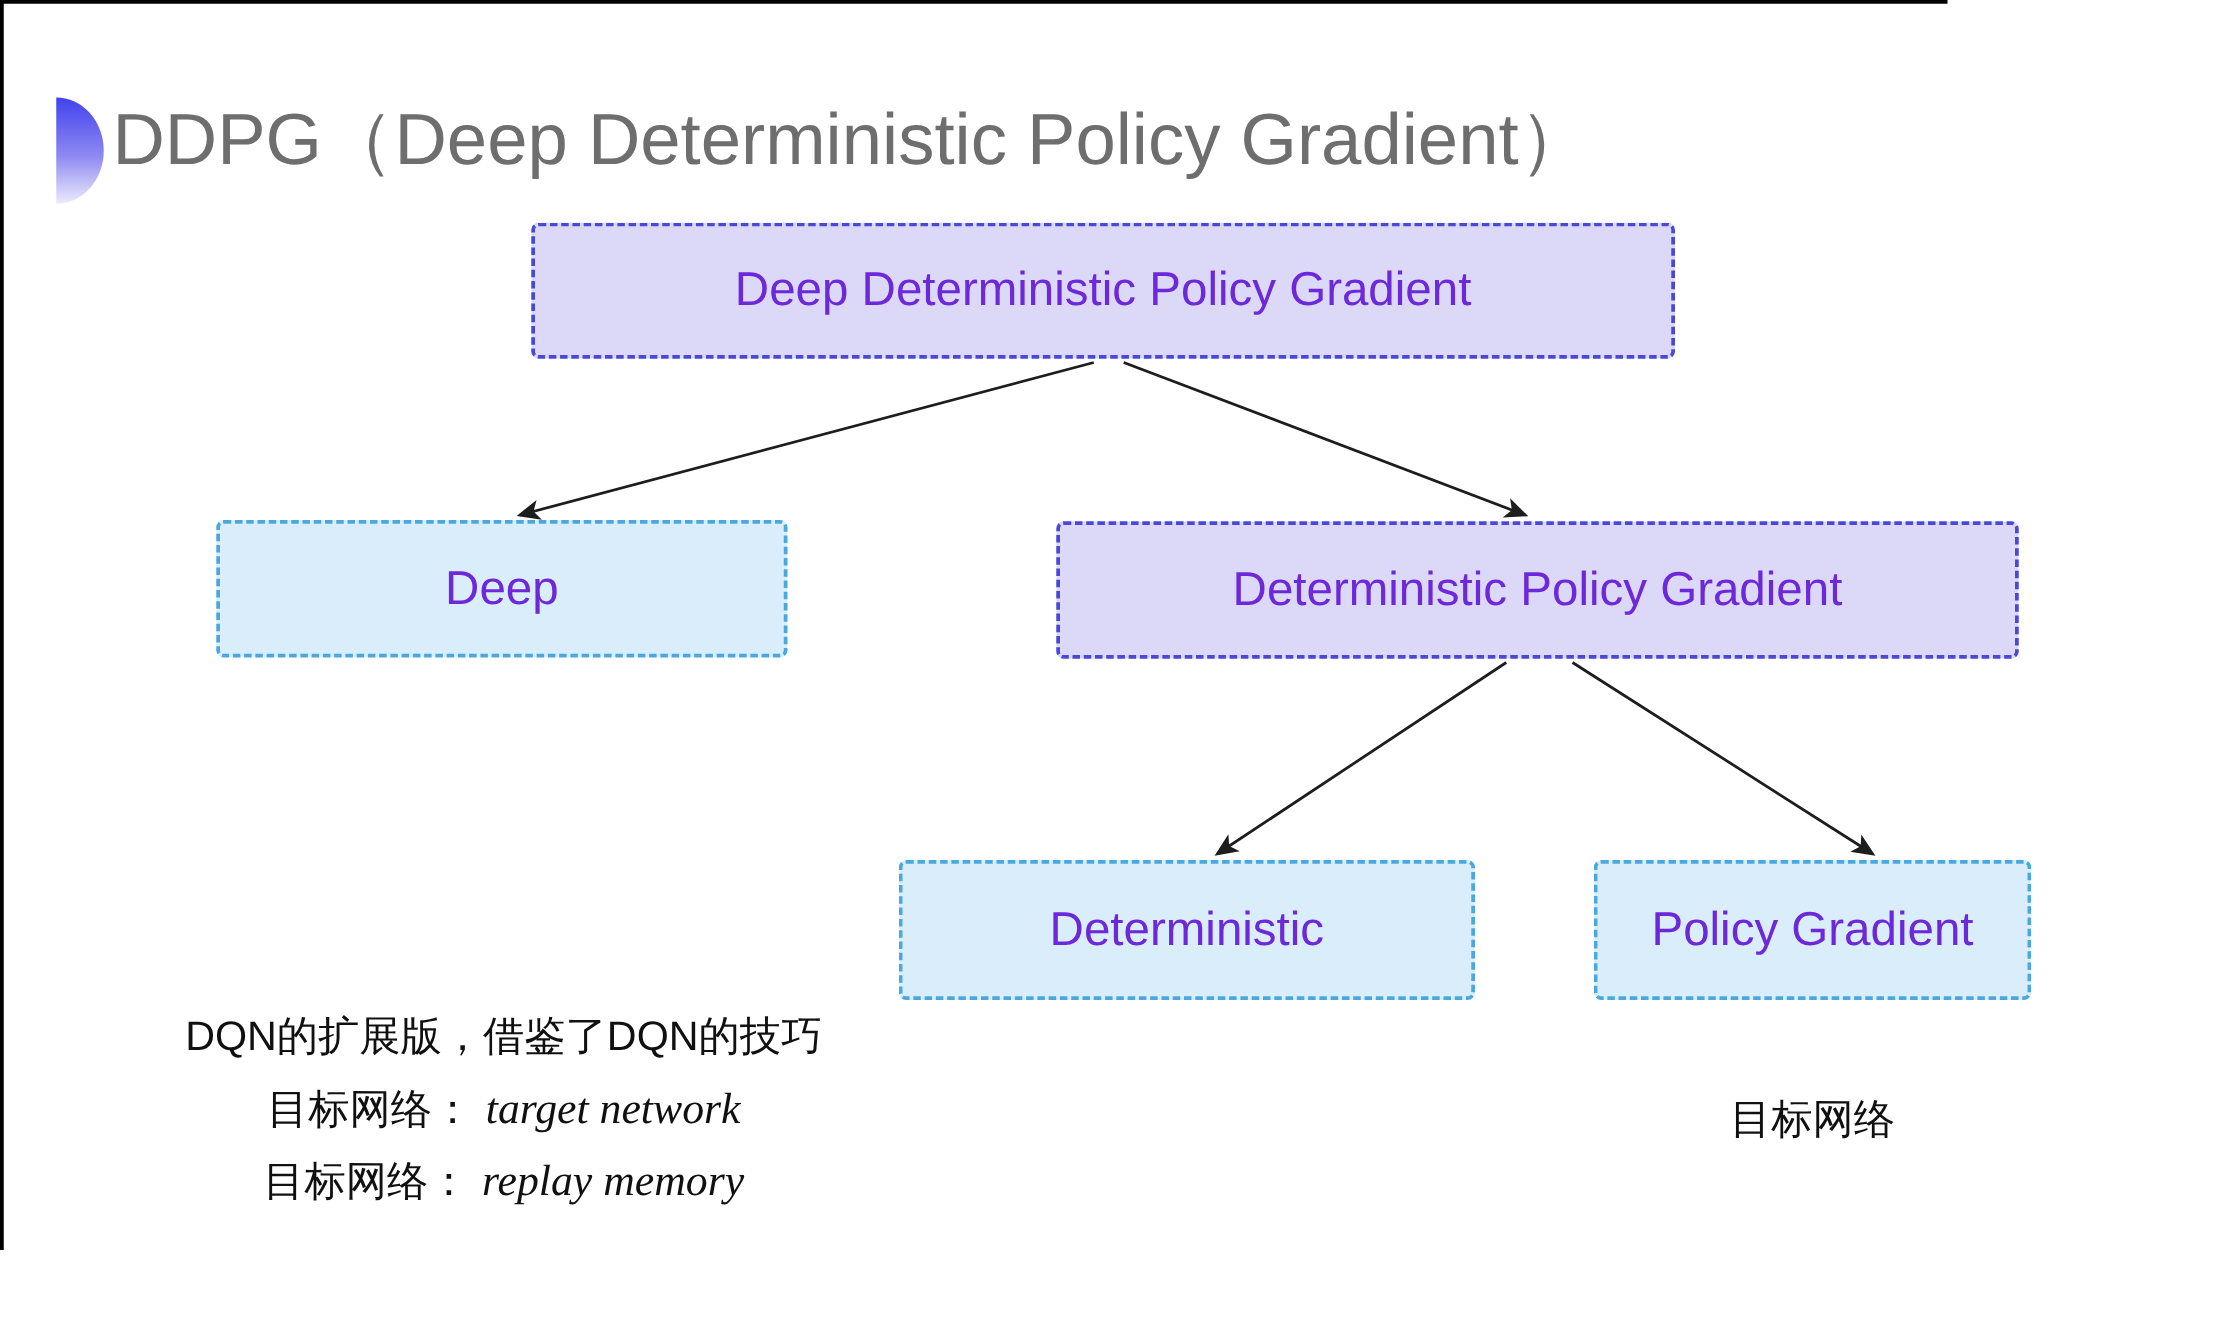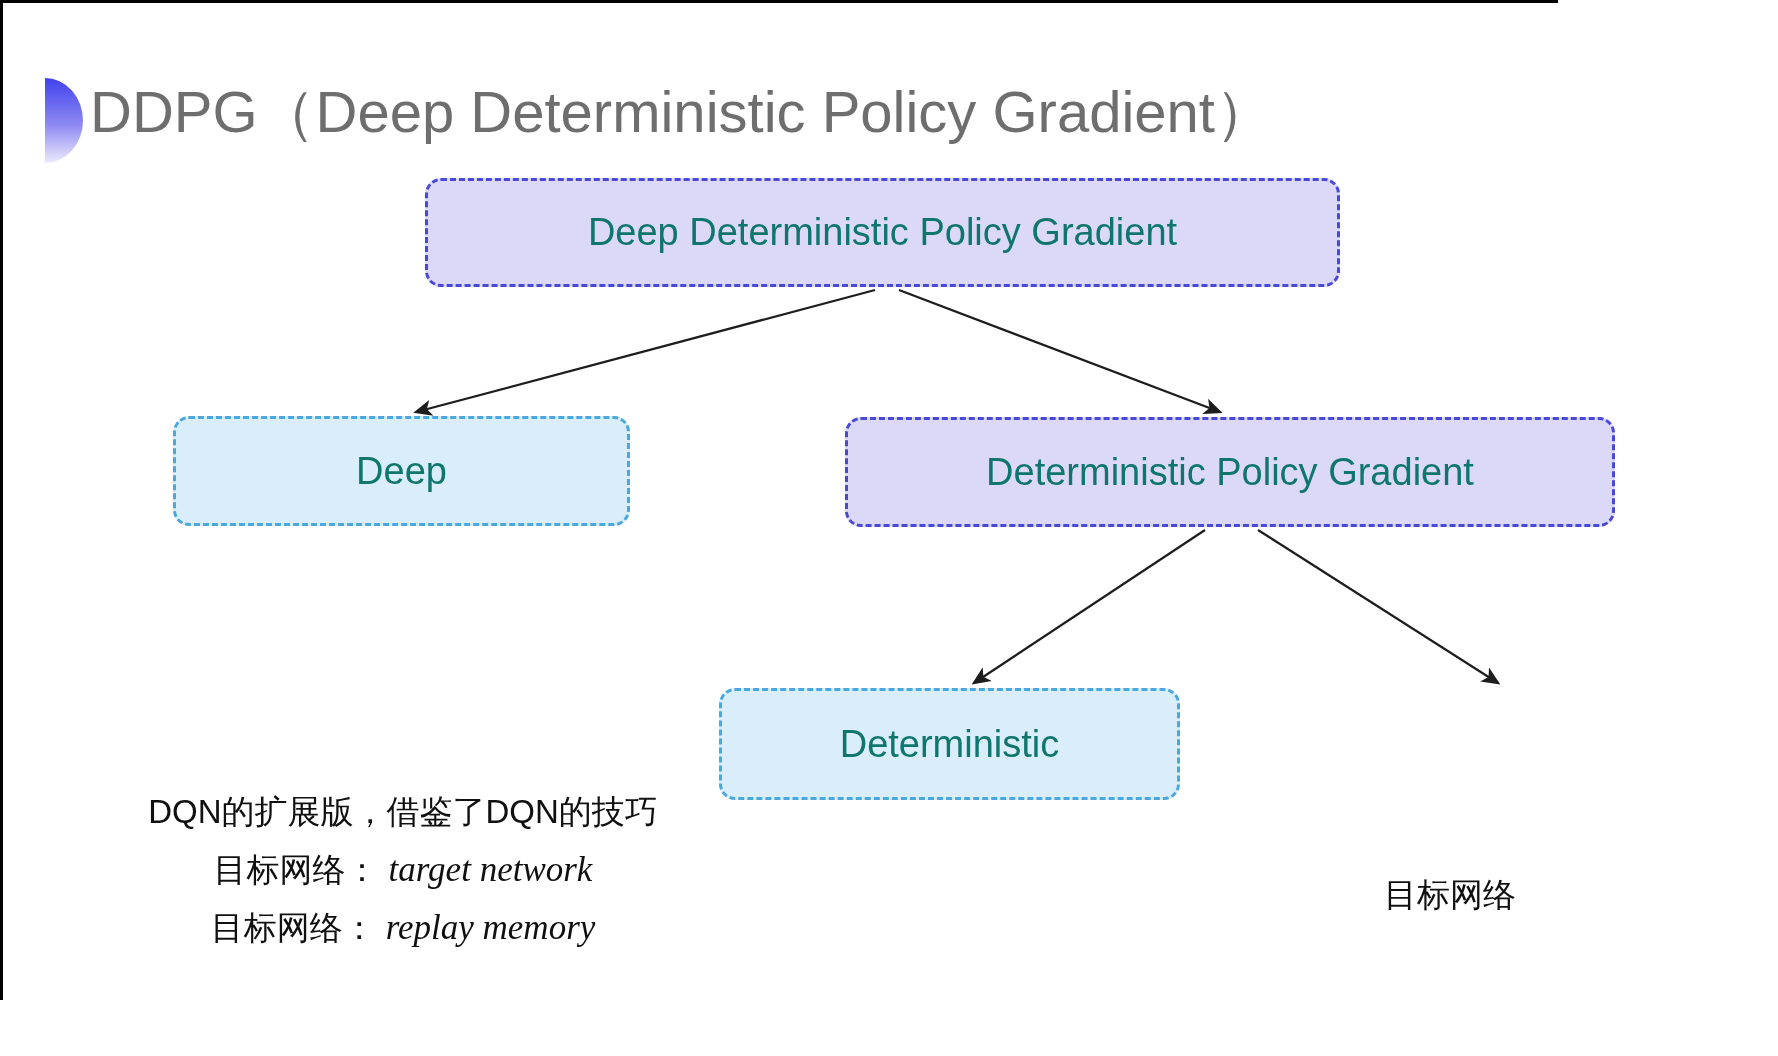--- a/index.html
+++ b/index.html
@@ -22,36 +22,36 @@
   .page-title {
     position:absolute; left:90px; top:80px;
     font-size:58px; line-height:64px; font-weight:400;
     color:#6e6e6e; white-space:nowrap;
   }
 
   .arrows { position:absolute; left:0; top:0; width:1778px; height:1056px; }
 
   .node {
     position:absolute; display:flex; align-items:center; justify-content:center;
-    border-radius:16px; font-size:38px; color:#0f766e; white-space:nowrap;
+    border-radius:6px; font-size:38px; color:#6d28d9; white-space:nowrap;
   }
   .node.purple { background:#dcd9f8; border:3px dashed #4a48d6; }
   .node.cyan   { background:#d9eefa; border:3px dashed #4aa8de; }
 
   .node-root { left:425px; top:178px; width:915px; height:109px; }
   .node-deep { left:173px; top:416px; width:457px; height:110px; }
   .node-dpg  { left:845px; top:417px; width:770px; height:110px;justify-content:center; }
   .node-det  { left:719px; top:688px; width:461px; height:112px;text-align:right; }
   .node-pg   { left:1275px; top:688px; width:350px; height:112px; }
 
   .note {
     position:absolute; text-align:center; color:#101010;
     font-size:33px;
   }
-  .note-deep { left:103px; top:783px; width:600px; line-height:58px; }
+  .note-deep { left:103px; top:800px; width:600px; line-height:58px; }
   .note-det  { left:760px; top:872px; width:380px; line-height:46px; }
   .note-pg   { left:1260px; top:872px; width:380px; line-height:46px; }
   .serif-it {
     font-family:"Liberation Serif", serif;
     font-style:italic; font-size:35px;
   }
   .gap-left { margin-left:10px; }
 </style>
 </head>
 <body>
@@ -85,20 +85,23 @@
   </div>
 
   <div class="node purple node-dpg">
     <span>Deterministic Policy Gradient</span>
   </div>
 
   <div class="node cyan node-det">
     <span>Deterministic</span>
   </div>
 
+  <div class="node cyan node-pg">
+    <span>Policy Gradient</span>
+  </div>
 
   <div class="note note-deep">
     <div>DQN的扩展版，借鉴了DQN的技巧</div>
     <div>
       <span>目标网络：</span><span class="serif-it gap-left">target network</span>
     </div>
     <div>
       <span>目标网络：</span><span class="serif-it gap-left">replay memory</span>
     </div>
   </div>

